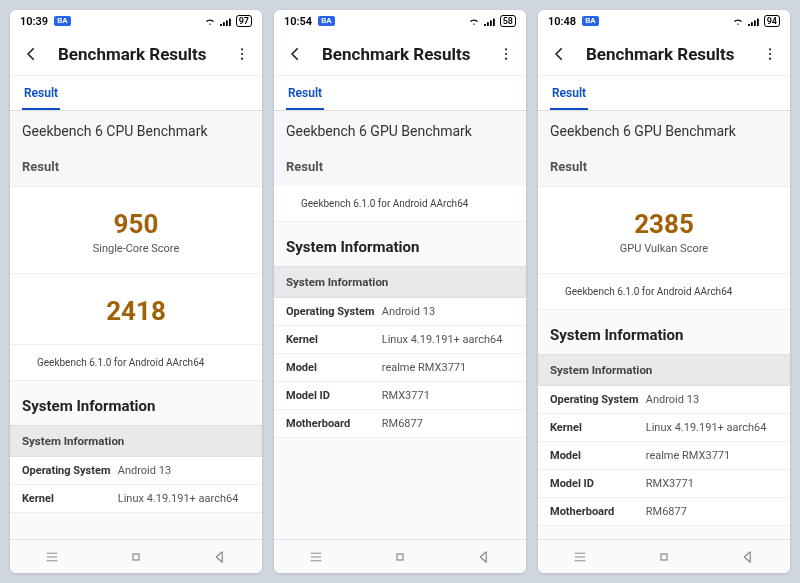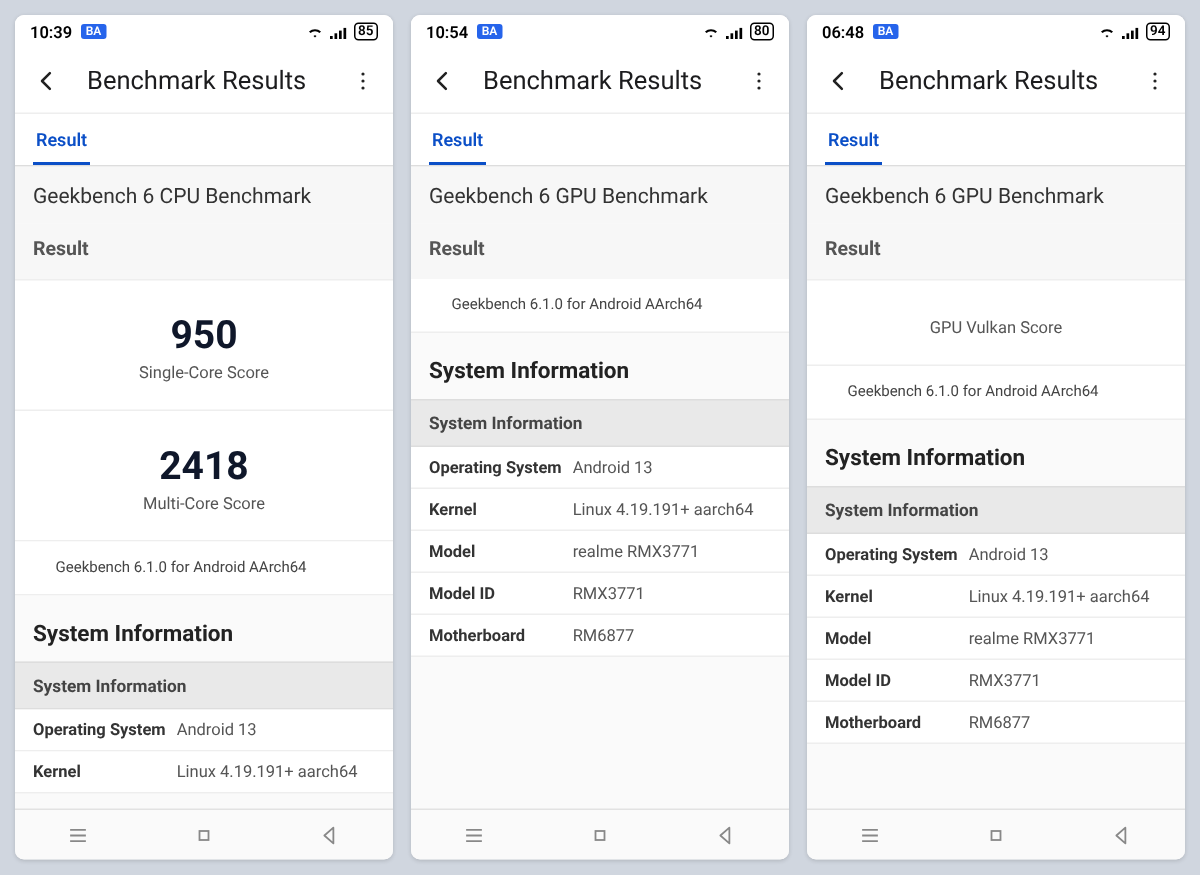--- a/index.html
+++ b/index.html
@@ -44,21 +44,21 @@
   .app-bar {
     height: 44px;
     background: #fff;
     display: flex;
     align-items: center;
     padding: 0 12px;
     gap: 18px;
     border-bottom: 1px solid #eee;
   }
   .back-arrow { width:18px; height:18px; cursor:pointer; }
-  .app-title { flex:1; font-size:17px; font-weight:400; color:#1c1c1e; }
+  .app-title { flex:1; font-size:17px; font-weight:700; color:#1c1c1e; }
   .more-dots { width:16px; height:16px; cursor:pointer; }
   .tab-row {
     background:#fff;
     padding: 0 12px;
     border-bottom:1px solid #ddd;
   }
   .tab {
     display:inline-block;
     font-size:12px;
     font-weight:600;
@@ -82,21 +82,21 @@
     background:#f7f7f7;
   }
   .score-card {
     background:#fff;
     text-align:center;
     padding: 22px 0 18px;
     border-top:1px solid #eee;
     border-bottom:1px solid #eee;
   }
   .score-card + .score-card { border-top:none; }
-  .score-val { font-size:26px; font-weight:700; color:#0f172a; }
+  .score-val { font-size:26px; font-weight:700; color:#a16207; }
   .score-lbl { font-size:11px; color:#555; margin-top:3px; }
   .version-line {
     font-size:10px;
     color:#444;
     padding: 12px 27px;
     background:#fff;
     border-bottom:1px solid #eee;
   }
   .sysinfo-head {
     font-size:15px;
@@ -145,21 +145,21 @@
       <div class="status-right">
         <span class="wifi-ic"><svg viewBox="0 0 24 18" fill="#000">
             <path d="M12 16l2-2a3 3 0 00-4 0l2 2zM4 8a12 12 0 0116 0l-2 2a9 9 0 00-12 0L4 8z"></path>
           </svg></span>
         <span class="sig-ic"><svg viewBox="0 0 20 14" fill="#000">
             <rect x="0" y="10" width="3" height="4"></rect>
             <rect x="5" y="7" width="3" height="7"></rect>
             <rect x="10" y="4" width="3" height="10"></rect>
             <rect x="15" y="1" width="3" height="13"></rect>
           </svg></span>
-        <span class="batt">85</span>
+        <span class="batt">97</span>
       </div>
     </div>
     <div class="app-bar">
       <div class="back-arrow"><svg viewBox="0 0 24 24" fill="none" stroke="#222" stroke-width="2.2" stroke-linecap="round" stroke-linejoin="round">
           <polyline points="15 5 8 12 15 19"></polyline>
         </svg></div>
       <div class="app-title">Benchmark Results</div>
       <div class="more-dots"><svg viewBox="0 0 24 24" fill="#222">
           <circle cx="12" cy="5" r="1.6"></circle>
           <circle cx="12" cy="12" r="1.6"></circle>
@@ -172,21 +172,20 @@
     <div class="content">
       <div class="section-title">Geekbench 6 CPU Benchmark</div>
       <div class="sub-label">Result</div>
 
     <div class="score-card">
       <div class="score-val">950</div>
       <div class="score-lbl">Single-Core Score</div>
     </div>
     <div class="score-card">
       <div class="score-val">2418</div>
-      <div class="score-lbl">Multi-Core Score</div>
     </div>
       <div class="version-line">Geekbench 6.1.0 for Android AArch64</div>
       <div class="sysinfo-head">System Information</div>
       <div class="sysinfo-band">System Information</div>
 
     <div class="kv-row">
       <div class="kv-k">Operating System</div>
       <div class="kv-v">Android 13</div>
     </div>
     <div class="kv-row">
@@ -224,21 +223,21 @@
       <div class="status-right">
         <span class="wifi-ic"><svg viewBox="0 0 24 18" fill="#000">
             <path d="M12 16l2-2a3 3 0 00-4 0l2 2zM4 8a12 12 0 0116 0l-2 2a9 9 0 00-12 0L4 8z"></path>
           </svg></span>
         <span class="sig-ic"><svg viewBox="0 0 20 14" fill="#000">
             <rect x="0" y="10" width="3" height="4"></rect>
             <rect x="5" y="7" width="3" height="7"></rect>
             <rect x="10" y="4" width="3" height="10"></rect>
             <rect x="15" y="1" width="3" height="13"></rect>
           </svg></span>
-        <span class="batt">80</span>
+        <span class="batt">58</span>
       </div>
     </div>
     <div class="app-bar">
       <div class="back-arrow"><svg viewBox="0 0 24 24" fill="none" stroke="#222" stroke-width="2.2" stroke-linecap="round" stroke-linejoin="round">
           <polyline points="15 5 8 12 15 19"></polyline>
         </svg></div>
       <div class="app-title">Benchmark Results</div>
       <div class="more-dots"><svg viewBox="0 0 24 24" fill="#222">
           <circle cx="12" cy="5" r="1.6"></circle>
           <circle cx="12" cy="12" r="1.6"></circle>
@@ -294,21 +293,21 @@
       <div class="nav-btn">
         <svg viewBox="0 0 24 24" fill="none" stroke="#888" stroke-width="1.6" stroke-linejoin="round">
           <polygon points="15 5 7 12 15 19"></polygon>
         </svg>
       </div>
     </div>
   </div>
 <div class="phone">
     <div class="status-bar">
       <div class="status-left">
-        <span>06:48</span>
+        <span>10:48</span>
         <span class="bt-tag">BA</span>
       </div>
       <div class="status-right">
         <span class="wifi-ic"><svg viewBox="0 0 24 18" fill="#000">
             <path d="M12 16l2-2a3 3 0 00-4 0l2 2zM4 8a12 12 0 0116 0l-2 2a9 9 0 00-12 0L4 8z"></path>
           </svg></span>
         <span class="sig-ic"><svg viewBox="0 0 20 14" fill="#000">
             <rect x="0" y="10" width="3" height="4"></rect>
             <rect x="5" y="7" width="3" height="7"></rect>
             <rect x="10" y="4" width="3" height="10"></rect>
@@ -329,20 +328,21 @@
         </svg></div>
     </div>
     <div class="tab-row">
       <span class="tab">Result</span>
     </div>
     <div class="content">
       <div class="section-title">Geekbench 6 GPU Benchmark</div>
       <div class="sub-label">Result</div>
 
     <div class="score-card">
+      <div class="score-val">2385</div>
       <div class="score-lbl">GPU Vulkan Score</div>
     </div>
       <div class="version-line">Geekbench 6.1.0 for Android AArch64</div>
       <div class="sysinfo-head">System Information</div>
       <div class="sysinfo-band">System Information</div>
 
     <div class="kv-row">
       <div class="kv-k">Operating System</div>
       <div class="kv-v">Android 13</div>
     </div>

